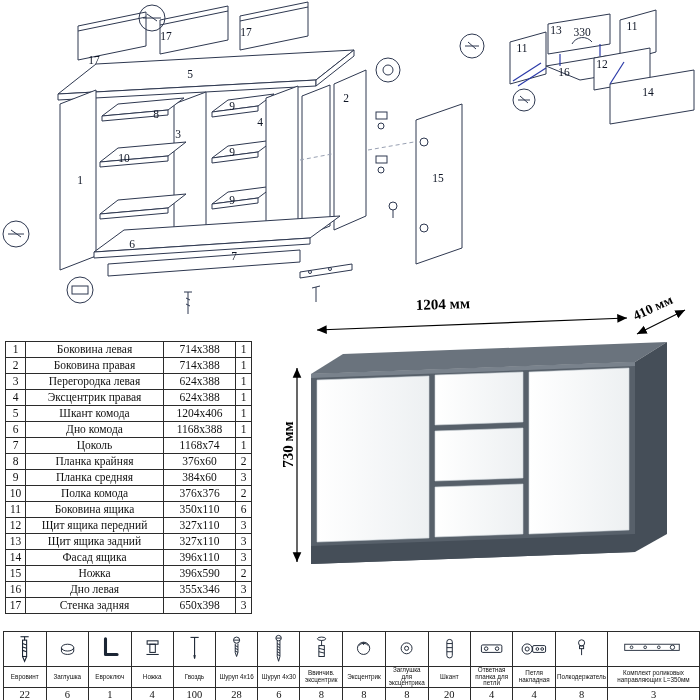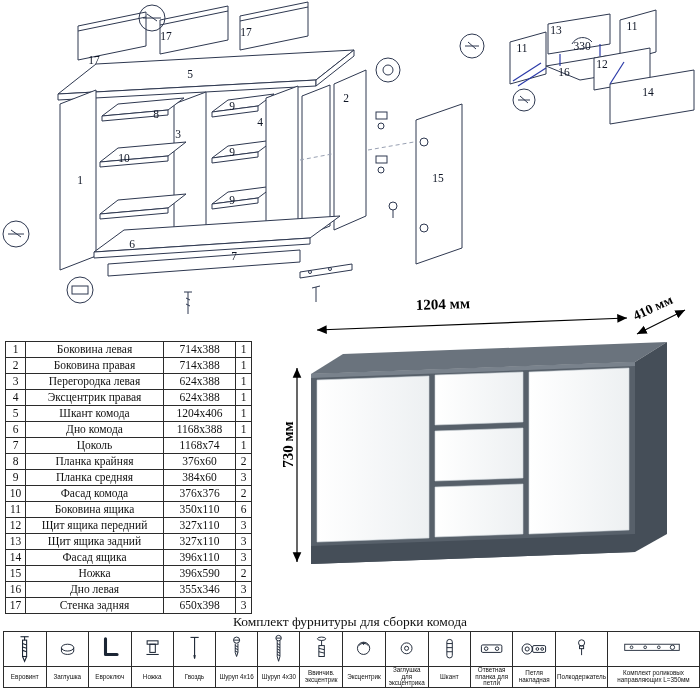--- a/index.html
+++ b/index.html
@@ -177,21 +177,21 @@
       <span class="callout" style="left: 232px; top: 200px;">9</span>
       <span class="callout" style="left: 260px; top: 122px;">4</span>
       <span class="callout" style="left: 346px; top: 98px;">2</span>
       <span class="callout" style="left: 80px; top: 180px;">1</span>
       <span class="callout" style="left: 132px; top: 244px;">6</span>
       <span class="callout" style="left: 234px; top: 256px;">7</span>
       <span class="callout" style="left: 438px; top: 178px;">15</span>
       <span class="callout" style="left: 556px; top: 30px;">13</span>
       <span class="callout" style="left: 522px; top: 48px;">11</span>
       <span class="callout" style="left: 632px; top: 26px;">11</span>
-      <span class="callout" style="left: 582px; top: 46px;">330</span>
+      <span class="callout" style="left: 582px; top: 32px;">330</span>
       <span class="callout" style="left: 564px; top: 72px;">16</span>
       <span class="callout" style="left: 602px; top: 64px;">12</span>
       <span class="callout" style="left: 648px; top: 92px;">14</span>
     </div>
 
   <table class="parts">
     <colgroup>
         <col style="width:20px">
         <col style="width:138px">
         <col style="width:72px">
@@ -247,21 +247,21 @@
           <td>2</td>
         </tr>
         <tr>
           <td>9</td>
           <td>Планка средняя</td>
           <td>384x60</td>
           <td>3</td>
         </tr>
         <tr>
           <td>10</td>
-          <td>Фасад комода</td>
+          <td>Полка комода</td>
           <td>376x376</td>
           <td>2</td>
         </tr>
         <tr>
           <td>11</td>
           <td>Боковина ящика</td>
           <td>350x110</td>
           <td>6</td>
         </tr>
         <tr>
@@ -333,21 +333,20 @@
         <polygon points="152,135 240,132 240,182 152,185"></polygon>
         <polygon points="152,191 240,188 240,238 152,241"></polygon>
         <polygon points="246,76 346,72 346,234 246,238"></polygon>
       </g>
     </svg>
     <div class="dim dim-w">1204 мм</div>
     <div class="dim dim-d">410 мм</div>
     <div class="dim dim-h">730 мм</div>
   </div>
 
-  <div class="hw-title">Комплект фурнитуры для сборки комода</div>
   <table class="hw">
     <tbody>
       <tr>
           <td class="icon-cell" style="width: 42px;">
             <svg viewBox="0 0 34 44" height="30">
               <g stroke="#1b2534" fill="none" stroke-width="1.6">
                 <line x1="11" y1="4" x2="23" y2="4"></line>
                 <line x1="17" y1="4" x2="17" y2="9"></line>
                 <rect x="14" y="9" width="6" height="24"></rect>
                 <line x1="14" y1="14" x2="20" y2="16"></line>
@@ -503,16 +502,33 @@
           <td class="name-cell">Шуруп 4x30</td>
           <td class="name-cell">Ввинчив. эксцентрик</td>
           <td class="name-cell">Эксцентрик</td>
           <td class="name-cell">Заглушка для эксцентрика</td>
           <td class="name-cell">Шкант</td>
           <td class="name-cell">Ответная планка для петли</td>
           <td class="name-cell">Петля накладная</td>
           <td class="name-cell">Полкодержатель</td>
           <td class="name-cell">Комплект роликовых направляющих L=350мм</td>
         </tr>
+      <tr>
+          <td class="qty-cell">22</td>
+          <td class="qty-cell">6</td>
+          <td class="qty-cell">1</td>
+          <td class="qty-cell">4</td>
+          <td class="qty-cell">100</td>
+          <td class="qty-cell">28</td>
+          <td class="qty-cell">6</td>
+          <td class="qty-cell">8</td>
+          <td class="qty-cell">8</td>
+          <td class="qty-cell">8</td>
+          <td class="qty-cell">20</td>
+          <td class="qty-cell">4</td>
+          <td class="qty-cell">4</td>
+          <td class="qty-cell">8</td>
+          <td class="qty-cell">3</td>
+        </tr>
     </tbody>
   </table>
 
 </div>
 
 </body></html>

